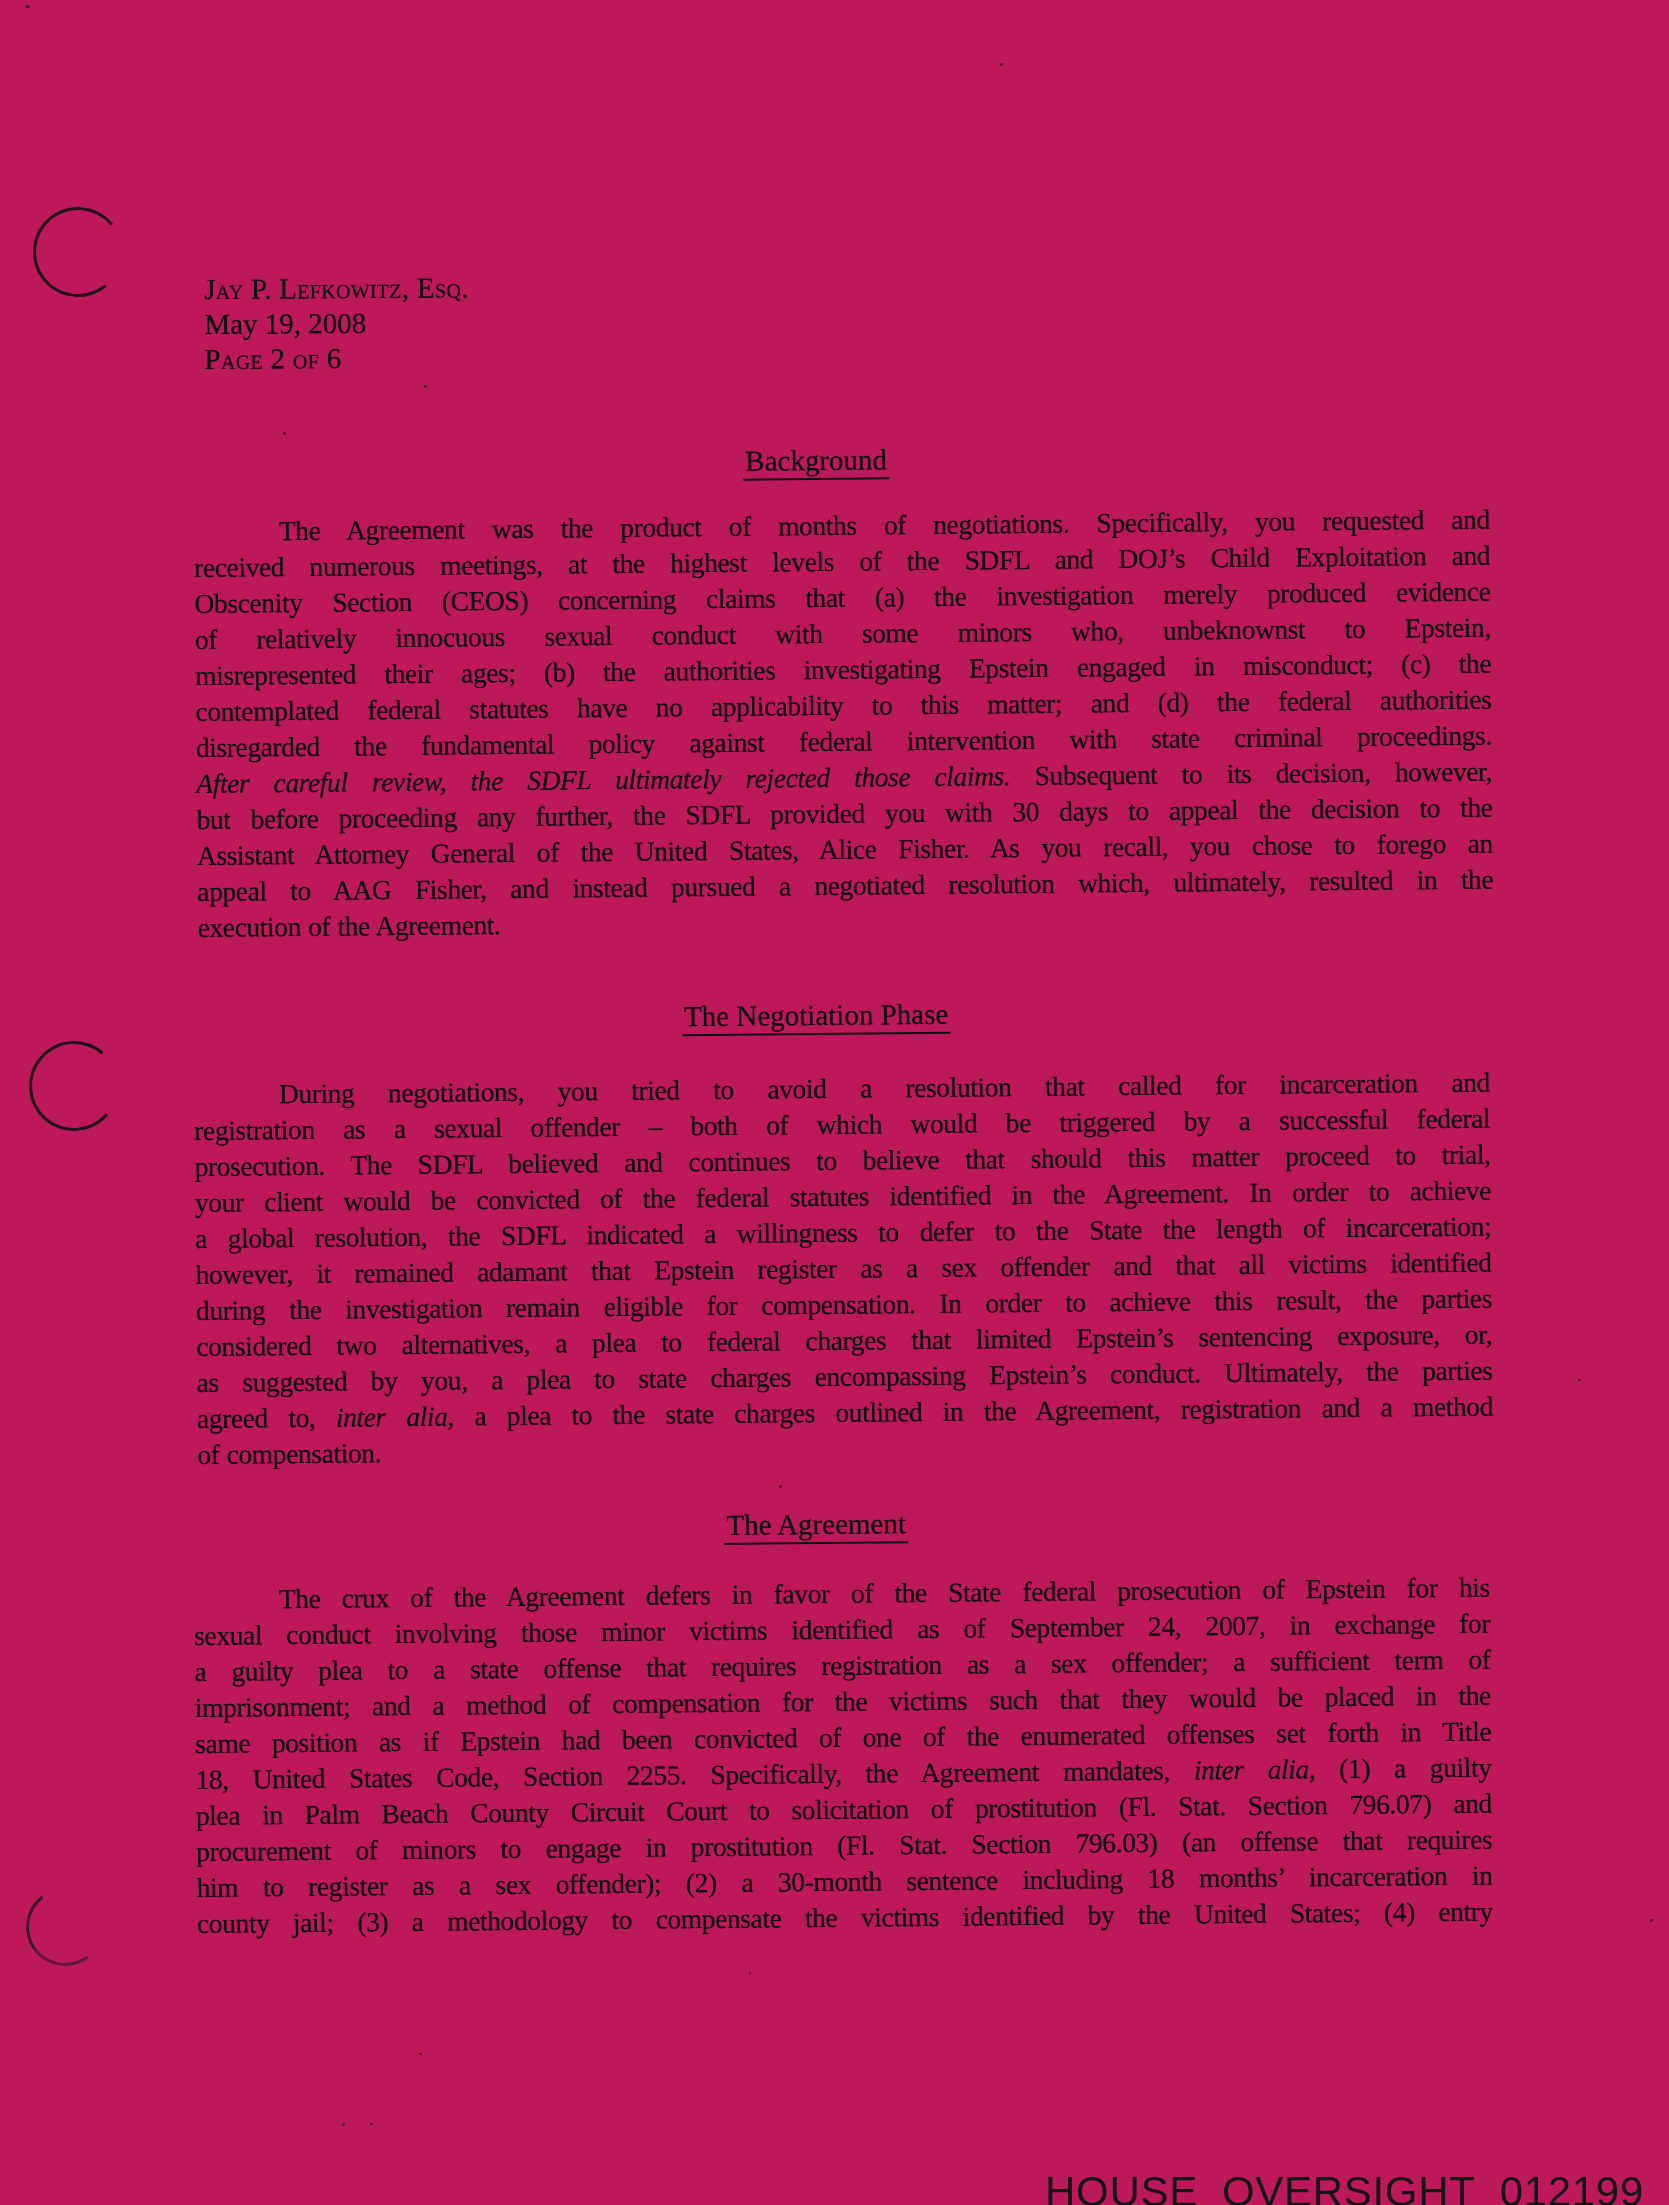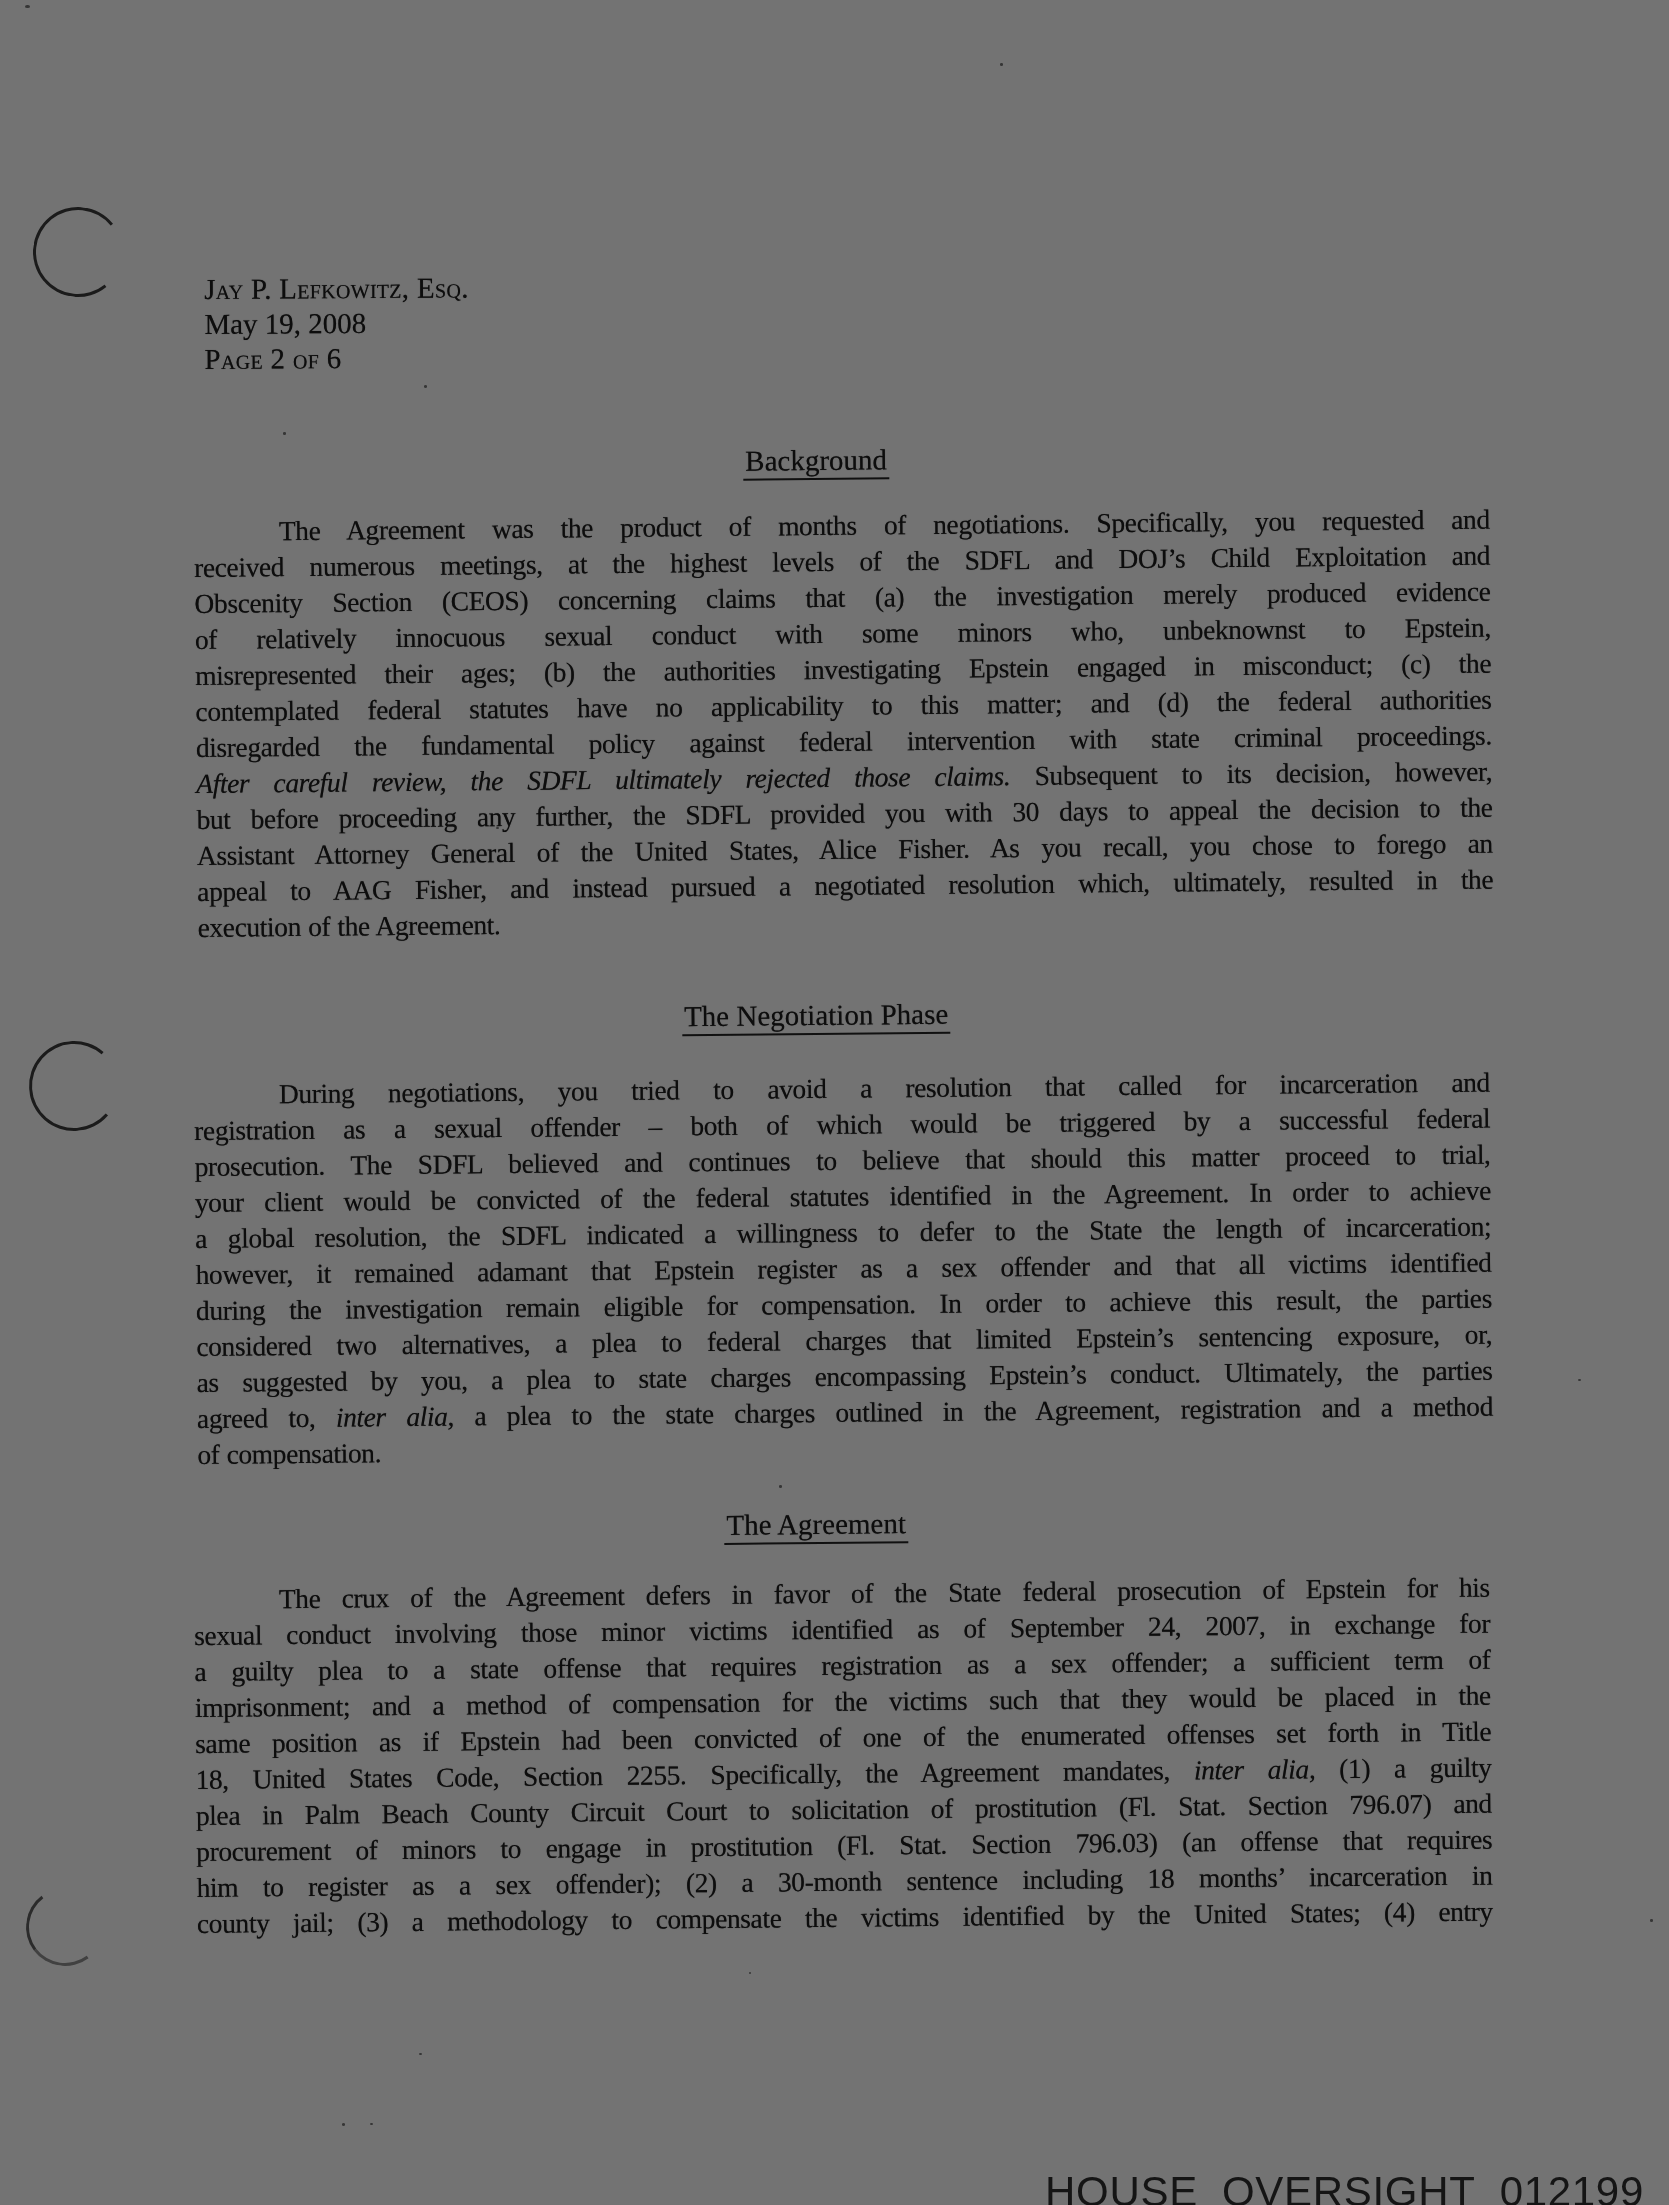--- a/index.html
+++ b/index.html
@@ -1,17 +1,17 @@
 <!DOCTYPE html>
 <html style="font-size:10.5px"><head>
 <meta charset="utf-8">
 <style>
   html,body{margin:0;padding:0;}
   body{width:1669px;height:2205px;background:#ffffff;font-family:"Liberation Serif", serif;}
-  .page{position:relative;width:1669px;height:2205px;background:#737373;overflow:hidden;color:#0d0d0d;}
+  .page{position:relative;width:1669px;height:2205px;background:#be185d;overflow:hidden;color:#0d0d0d;}
 
   
   .scantext{text-shadow:0 0 0.7px rgba(10,10,10,0.65);}
 
   
   .letter-header{position:absolute;left:204px;top:272px;font-size:29px;line-height:35px;transform:rotate(-0.35deg);transform-origin:0 0;}
   .hdr-caps{font-variant:small-caps;letter-spacing:0.3px;}
 
   
   section{position:absolute;left:193px;width:1296px;transform:rotate(-0.55deg);transform-origin:0 0;}

